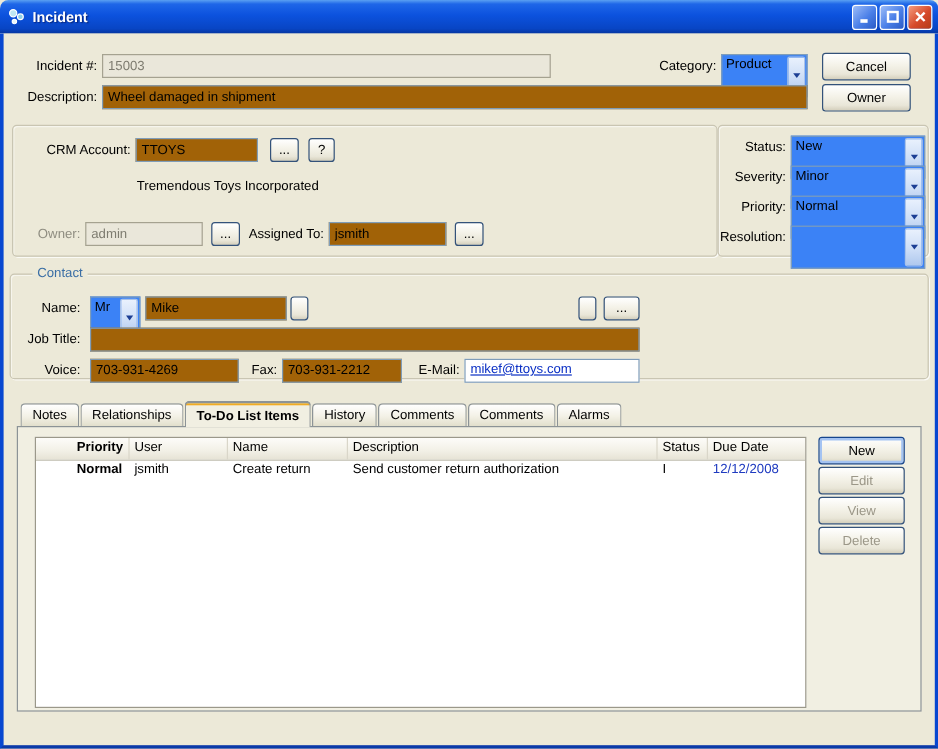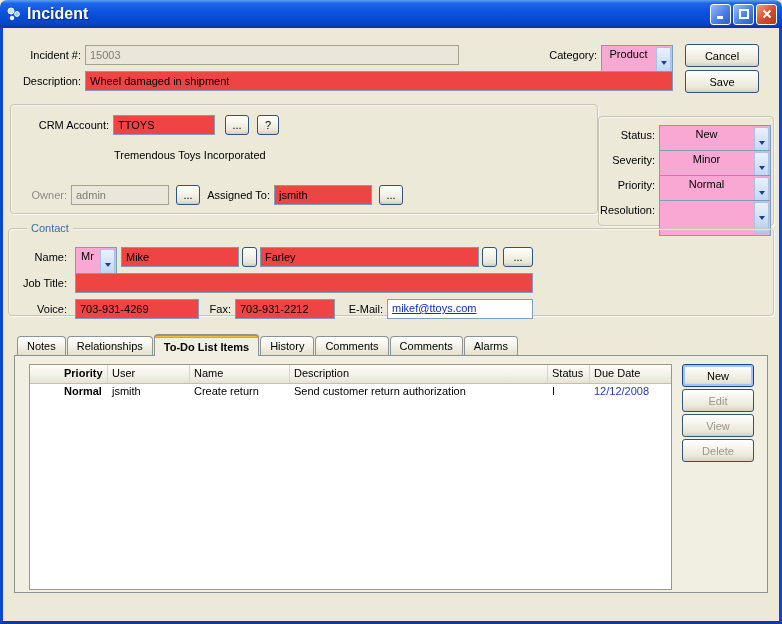--- a/index.html
+++ b/index.html
@@ -2,43 +2,43 @@
 <html><head>
 <meta charset="utf-8">
 <style>
   html,body{margin:0;padding:0;background:#777;}
   .window{position:relative;width:782px;height:624px;font-family:"Liberation Sans",sans-serif;font-size:11px;
           -webkit-font-smoothing:antialiased;box-sizing:border-box;background:#ECE9D8;}
   
   .titlebar{position:absolute;left:0;top:0;width:782px;height:28px;border-radius:7px 7px 0 0;
     background:linear-gradient(180deg,#5AA0F2 0%,#1E66E8 12%,#0C52DE 45%,#0845C4 85%,#0636A0 100%);
     display:flex;align-items:center;box-sizing:border-box;padding:0 5px;}
-  .titlebar .title{color:#fff;font-weight:bold;font-size:16px;margin-left:5px;text-shadow:1px 1px 1px #05257E;flex:1;}
+  .titlebar .title{color:#fff;font-weight:bold;font-size:12px;margin-left:5px;text-shadow:1px 1px 1px #05257E;flex:1;}
   .appicon{width:17px;height:17px;display:inline-flex;align-items:center;justify-content:center;}
   .winbtns{display:flex;gap:2px;}
   .winbtn{width:21px;height:21px;border-radius:3px;border:1px solid #fff;box-sizing:border-box;
     display:flex;align-items:center;justify-content:center;}
   .winbtn.blue{background:linear-gradient(135deg,#9CBCF8 0%,#4A7FE8 55%,#2B5BC6 100%);}
   .winbtn.red{background:linear-gradient(135deg,#F59E80 0%,#D6492A 55%,#B33A16 100%);}
   
   .frame{position:absolute;left:0;top:28px;width:782px;height:596px;box-sizing:border-box;
     border:3px solid #0847D0;border-top:0;border-bottom-color:#0A39A8;background:#ECE9D8;}
   .lbl{position:absolute;font-size:11px;line-height:20px;color:#000;white-space:nowrap;}
   .lbl.r{text-align:right;}
   .lbl.dis{color:#8F8D81;}
   
-  .txt{position:absolute;box-sizing:border-box;height:20px;border:1px solid #7F9DB9;background:#ef4444;
+  .txt{position:absolute;box-sizing:border-box;height:20px;border:1px solid #7F9DB9;background:#a16207;
     font:11px "Liberation Sans",sans-serif;padding:2px 4px;color:#000;outline:none;}
   .txt.ro{background:#EAE7DA;color:#7E7C70;border-color:#A5A290;}
   .txtbox{position:absolute;box-sizing:border-box;height:20px;border:1px solid #7F9DB9;background:#fff;
     padding:2px 4px;overflow:hidden;white-space:nowrap;}
   .email-link{color:#0A2FC4;text-decoration:underline;cursor:pointer;font-size:11px;}
   
-  .combo{position:absolute;box-sizing:border-box;height:36px;border:1px solid #7F9DB9;background:#f9a8d4;
-    display:flex;align-items:stretch;cursor:default;text-align:center;}
+  .combo{position:absolute;box-sizing:border-box;height:36px;border:1px solid #7F9DB9;background:#3b82f6;
+    display:flex;align-items:stretch;cursor:default;}
   .cval{flex:1;padding:2px 3px;font-size:11px;white-space:nowrap;overflow:hidden;}
   .carrow{width:15px;margin:1px;border-radius:2px;border:1px solid #A9C2E8;box-sizing:border-box;
     background:linear-gradient(180deg,#E9F1FD 0%,#CBDCF6 60%,#AFC8EE 100%);
     display:flex;align-items:center;justify-content:center;}
   .tri{width:0;height:0;border-left:3px solid transparent;border-right:3px solid transparent;border-top:4px solid #1C3E94;}
   
   .btn{position:absolute;box-sizing:border-box;height:23px;border:1px solid #33527A;border-radius:3px;
     background:linear-gradient(180deg,#FFFFFF 0%,#F4F2E8 45%,#E9E6D8 80%,#D4CFBC 100%);
     font:11px "Liberation Sans",sans-serif;color:#000;display:flex;align-items:center;justify-content:center;cursor:default;}
   .btn.small{height:20px;}
@@ -114,37 +114,37 @@
     <div class="combo" style="left:598px;top:17px;width:72px;">
       <span class="cval">Product</span>
       <span class="carrow">
           <i class="tri"></i>
         </span>
     </div>
     <div class="btn" style="left:682px;top:16px;width:74px;">Cancel</div>
 
     <span class="lbl r" style="left:8px;top:43px;width:70px;">Description:</span>
     <input class="txt" style="left: 82px; top: 43px; width: 588px;" value="Wheel damaged in shipment">
-    <div class="btn" style="left:682px;top:42px;width:74px;">Save</div>
+    <div class="btn" style="left:682px;top:42px;width:74px;">Owner</div>
 
     <div class="gbox" style="left:7px;top:76px;width:588px;height:110px;">
       <span class="lbl r" style="left:4px;top:10px;width:94px;">CRM Account:</span>
       <input class="txt" style="left: 102px; top: 10px; width: 102px;" value="TTOYS">
       <div class="btn small" style="left:214px;top:10px;width:24px;">...</div>
       <div class="btn small" style="left:246px;top:10px;width:22px;">?</div>
       <span class="lbl" style="left:103px;top:40px;">Tremendous Toys Incorporated</span>
       <span class="lbl r dis" style="left:8px;top:80px;width:48px;">Owner:</span>
       <input class="txt ro" style="left: 60px; top: 80px; width: 98px;" readonly="" value="admin">
       <div class="btn small" style="left:165px;top:80px;width:24px;">...</div>
       <span class="lbl r" style="left:193px;top:80px;width:66px;">Assigned To:</span>
       <input class="txt" style="left: 263px; top: 80px; width: 98px;" value="jsmith">
       <div class="btn small" style="left:368px;top:80px;width:24px;">...</div>
     </div>
 
-    <div class="gbox" style="left:595px;top:88px;width:176px;height:110px;">
+    <div class="gbox" style="left:595px;top:76px;width:176px;height:110px;">
       <span class="lbl r" style="left:0px;top:8px;width:56px;">Status:</span>
       <div class="combo" style="left:60px;top:8px;width:112px;">
         <span class="cval">New</span>
         <span class="carrow">
             <i class="tri"></i>
           </span>
       </div>
       <span class="lbl r" style="left:0px;top:33px;width:56px;">Severity:</span>
       <div class="combo" style="left:60px;top:33px;width:112px;">
         <span class="cval">Minor</span>
@@ -173,21 +173,20 @@
 
       <span class="lbl r" style="left:0px;top:18px;width:58px;">Name:</span>
       <div class="combo" style="left:66px;top:18px;width:42px;">
         <span class="cval">Mr</span>
         <span class="carrow">
             <i class="tri"></i>
           </span>
       </div>
       <input class="txt" style="left: 112px; top: 18px; width: 118px;" value="Mike">
       <div class="btn small" style="left:233px;top:18px;width:15px;"></div>
-      <input class="txt" style="left: 251px; top: 18px; width: 219px;" value="Farley">
       <div class="btn small" style="left:473px;top:18px;width:15px;"></div>
       <div class="btn small" style="left:494px;top:18px;width:30px;">...</div>
 
       <span class="lbl r" style="left:0px;top:44px;width:58px;">Job Title:</span>
       <input class="txt" style="left: 66px; top: 44px; width: 458px;">
 
       <span class="lbl r" style="left:0px;top:70px;width:58px;text-align:right;">Voice:</span>
       <input class="txt" style="left: 66px; top: 70px; width: 124px;" value="703-931-4269">
       <span class="lbl r" style="left:194px;top:70px;width:28px;">Fax:</span>
       <input class="txt" style="left: 226px; top: 70px; width: 100px;" value="703-931-2212">

